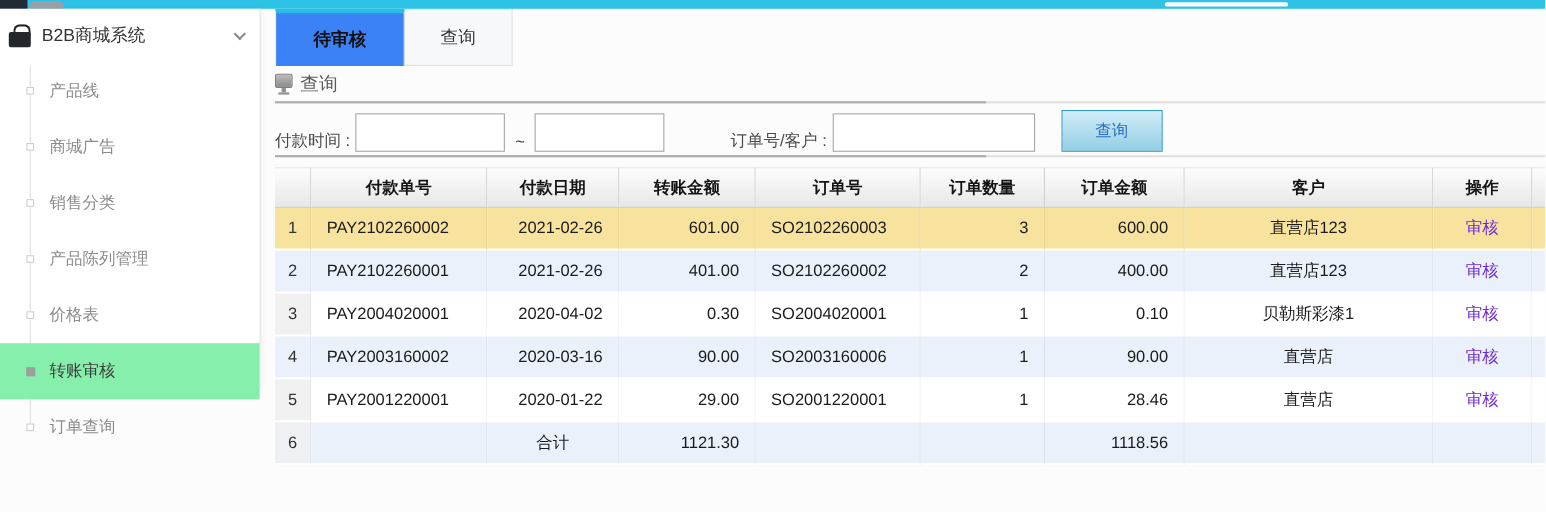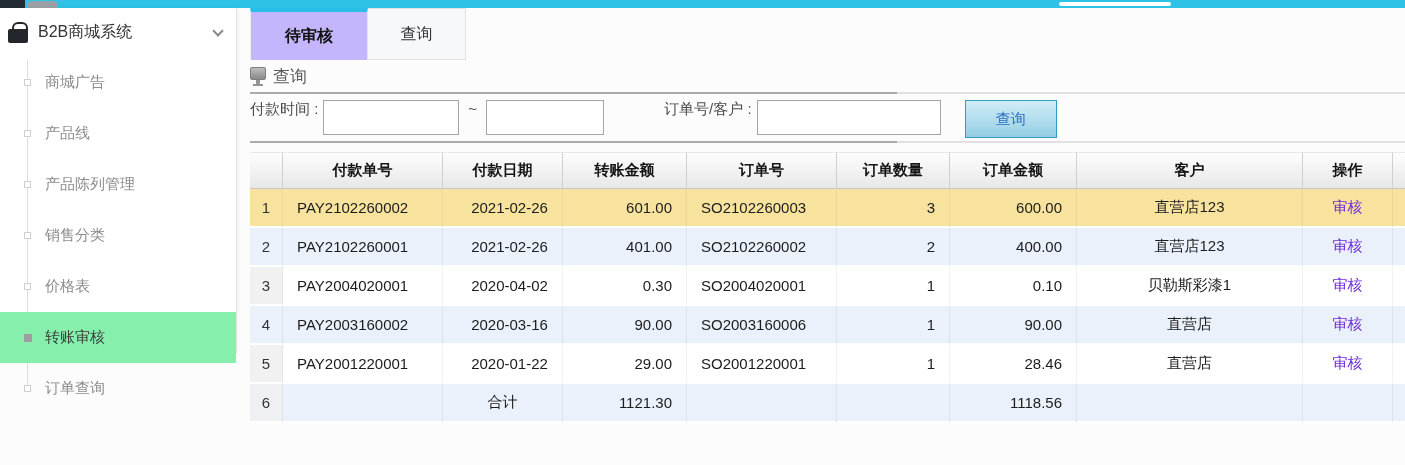--- a/index.html
+++ b/index.html
@@ -27,30 +27,30 @@
   .menu-item { position:relative; display:flex; align-items:center; height:51px; padding-left:45px; font-size:15px; color:#8C8C8C; cursor:pointer; }
   .menu-item .bullet { position:absolute; left:24px; width:7px; height:7px; background:#fff; border:1px solid #CFCFCF; }
   .menu-item.active { background:#86efac; color:#3C3C3C; }
   .menu-item.active .bullet { background:#9E9E9E; border-color:#9E9E9E; width:8px; height:8px; }
 
   
   .content { flex:1; padding-left:13px; background:#FCFCFC; overflow:hidden; }
 
   .tabbar { display:flex; height:52px; }
   .tab { display:flex; align-items:center; justify-content:center; font-size:16px; cursor:pointer; }
-  .tab.active { width:118px; background:#c4b5fd; border-top:4px solid #29BEE8; border-right:1px solid #E6E6E6; border-left:1px solid #EFEFEF; font-weight:bold; color:#111; }
+  .tab.active { width:118px; background:#3b82f6; border-top:4px solid #29BEE8; border-right:1px solid #E6E6E6; border-left:1px solid #EFEFEF; font-weight:bold; color:#111; }
   .tab.inactive { width:98px; background:#F7F8F9; border:1px solid #E2E2E2; border-left:none; color:#333; }
 
   .section-head { display:flex; align-items:flex-start; gap:7px; margin-top:5px; height:24px; font-size:17px; color:#5A5A5A; }
   .monitor-icon { position:relative; width:16px; height:13px; margin-top:2px; background:linear-gradient(#BDBDBD,#8A8A8A); border:1px solid #7E7E7E; border-radius:2px; }
   .monitor-icon::before { content:""; position:absolute; left:5px; top:12px; width:4px; height:4px; background:#939393; }
   .monitor-icon::after { content:""; position:absolute; left:2px; top:16px; width:10px; height:2px; background:#939393; }
   .divider { height:2px; margin-top:3px; background:linear-gradient(to right,#ABABAB 0,#ABABAB 56%,#E1E1E1 56%,#E1E1E1 100%); }
 
-  .form-row { display:flex; align-items:flex-start; margin-top:6px; height:38px; font-size:15px; color:#4A4A4A; }
+  .form-row { display:flex; align-items:flex-end; margin-top:6px; height:38px; font-size:15px; color:#4A4A4A; }
   .form-row label { margin-right:5px; }
   .txt-input { height:35px; border:1px solid #A6A6A6; background:#fff; font-size:14px; padding:0 6px; outline:none; }
   .inp-from { width:136px; }
   .inp-to   { width:118px; margin-right:60px; }
   .tilde { margin:0 9px; color:#4A4A4A; }
   .inp-cust { width:184px; }
   .search-btn { width:92px; height:38px; margin-left:24px; background:linear-gradient(#D2EDF8,#93CEE4); border:1px solid #2F9DC6; color:#2B6FC2; font-size:15px; cursor:pointer; }
 
   
   table { border-collapse:separate; border-spacing:0; margin-top:9px; width:1223px; table-layout:fixed; font-size:15px; color:#1C1C1C; }
@@ -88,33 +88,33 @@
     <aside class="sidebar">
       <div class="sidebar-header">
         <span class="bag-icon"></span>
         <span class="sidebar-title">B2B商城系统</span>
         <span class="chevron-down"></span>
       </div>
       <div class="tree-line"></div>
       <nav class="menu" id="menu">
           <div class="menu-item">
             <span class="bullet"></span>
+            <span>产品线</span>
+          </div>
+          <div class="menu-item">
+            <span class="bullet"></span>
             <span>商城广告</span>
           </div>
           <div class="menu-item">
             <span class="bullet"></span>
-            <span>产品线</span>
+            <span>销售分类</span>
           </div>
           <div class="menu-item">
             <span class="bullet"></span>
             <span>产品陈列管理</span>
-          </div>
-          <div class="menu-item">
-            <span class="bullet"></span>
-            <span>销售分类</span>
           </div>
           <div class="menu-item">
             <span class="bullet"></span>
             <span>价格表</span>
           </div>
           <div class="menu-item active">
             <span class="bullet"></span>
             <span>转账审核</span>
           </div>
           <div class="menu-item">

